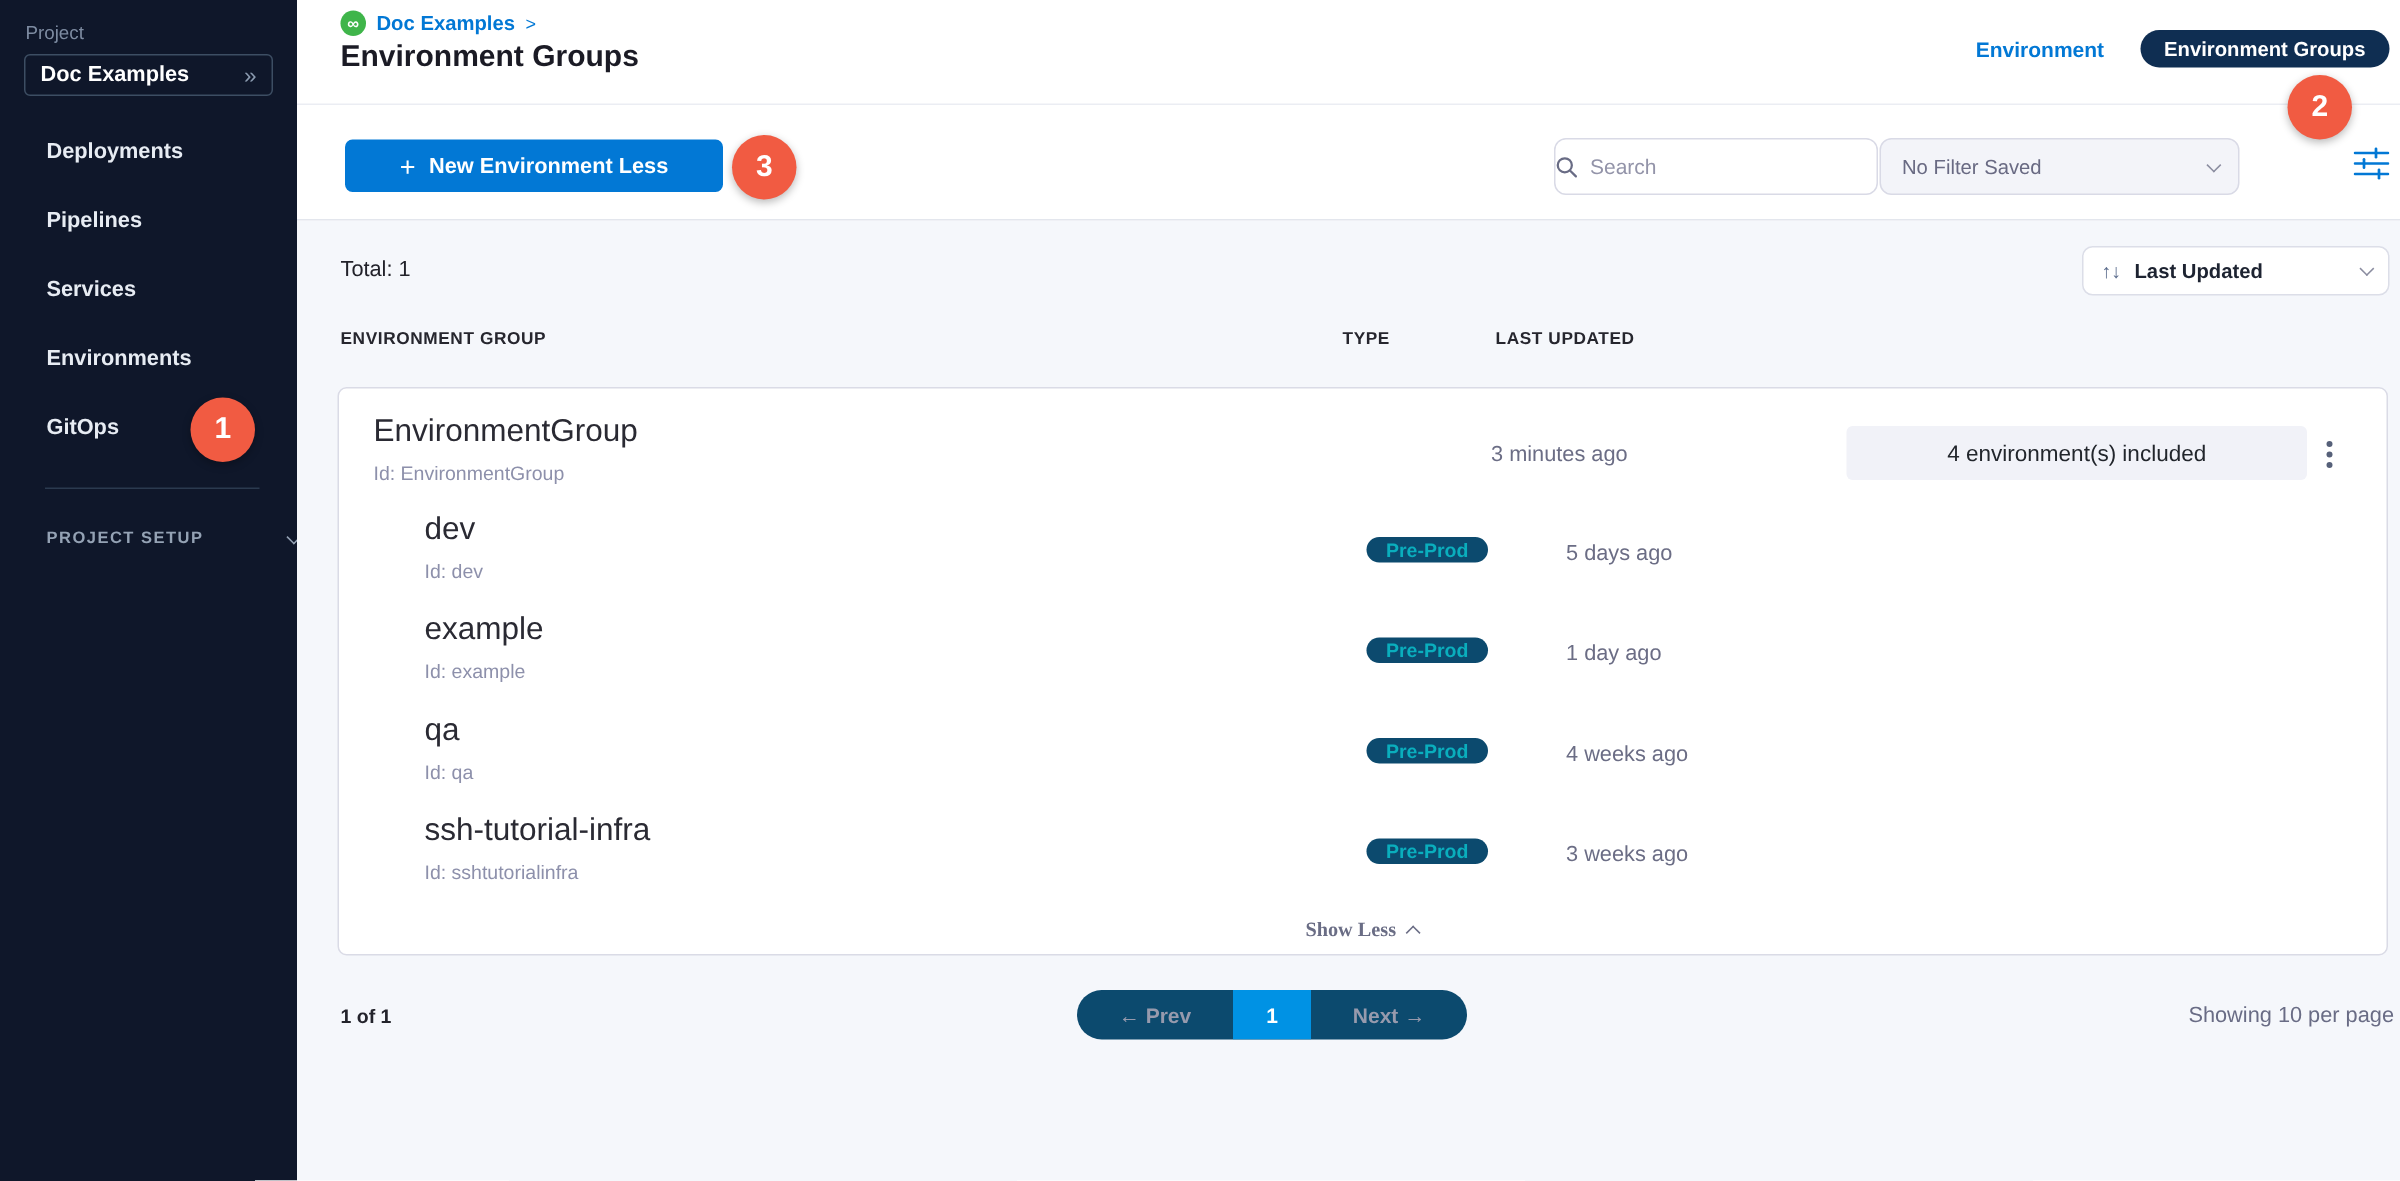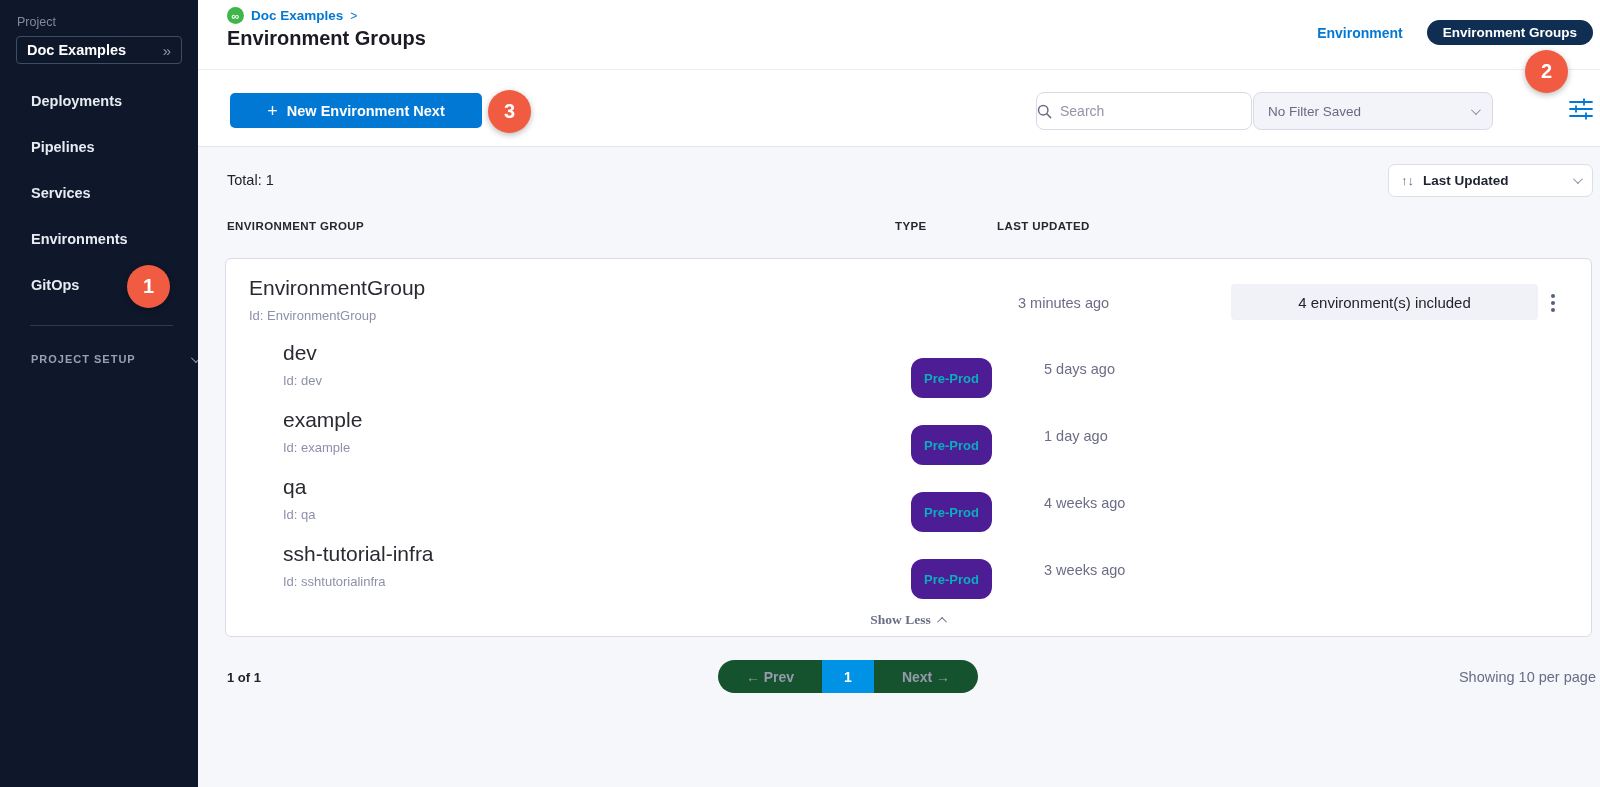--- a/index.html
+++ b/index.html
@@ -72,38 +72,38 @@
   .card { position:absolute; left:27px; top:111px; width:1367px; height:379px; background:#fff;
     border:1px solid #dadbe6; border-radius:6px; padding-top:10px; }
   .row-main { position:relative; height:68px; cursor:pointer; }
   .row-sub { position:relative; height:67px; cursor:pointer; }
   .name-block { position:absolute; top:4px; }
   .row-main .name-block { left:23px; top:7px; }
   .row-sub .name-block { left:57px; }
   .ename { font-size:21px; color:#2a2a33; }
   .eid { font-size:13px; color:#8d90ab; margin-top:8px; }
   .time { position:absolute; font-size:14.5px; color:#6b6d85; }
-  .row-main .time { left:792px; top:26px; }
+  .row-main .time { left:768px; top:26px; }
   .row-sub .time { left:818px; top:24px; }
-  .type-badge { position:absolute; left:685px; top:21px; height:40px; border-radius:12px;
-    background:#4c1d95; color:#0aaebd; font-size:13px; font-weight:700;
+  .type-badge { position:absolute; left:685px; top:21px; height:17px; border-radius:12px;
+    background:#0c4a6e; color:#0aaebd; font-size:13px; font-weight:700;
     display:flex; align-items:center; padding:0 13px; }
   .env-chip { position:absolute; left:1005px; top:15px; width:307px; height:36px; background:#f1f2f8;
     border-radius:4px; display:flex; align-items:center; justify-content:center; font-size:15px;
     color:#22262c; cursor:pointer; border:none; font-family:inherit; }
   .kebab { position:absolute; left:1314px; top:20px; width:26px; height:28px; display:flex;
     flex-direction:column; align-items:center; justify-content:center; gap:3px; cursor:pointer;
     background:none; border:none; }
   .kebab i { width:4px; height:4px; border-radius:50%; background:#566079; }
   .show-less { height:26px; margin-top:2px; display:flex; align-items:center; justify-content:center;
     gap:9px; font-size:13.5px; font-weight:700; color:#6a6d85; cursor:pointer;font-family:Liberation Serif, serif; }
 
   .pagination { position:absolute; top:513px; left:0; right:0; height:34px; }
   .page-info { position:absolute; left:29px; top:10px; font-size:13px; font-weight:700; color:#23232b; }
-  .pager { position:absolute; left:520px; top:0; width:260px; height:33px; background:#14532d;
+  .pager { position:absolute; left:520px; top:0; width:260px; height:33px; background:#0c4a6e;
     border-radius:17px; display:flex; overflow:hidden; }
   .pager .pg { flex:1; display:flex; align-items:center; justify-content:center; font-size:14px;
     font-weight:600; color:#979aad; cursor:pointer; }
   .pager .pg.active { flex:0 0 52px; background:#0092e4; color:#fff; }
   .per-page { position:absolute; right:4px; top:9px; font-size:14.5px; color:#696c85; }
 
   
   .anno { position:absolute; width:43px; height:43px; border-radius:50%; background:#f15b42; color:#fff;
     display:flex; align-items:center; justify-content:center; font-size:20px; font-weight:600;
     box-shadow:0 2px 6px rgba(0,0,0,.28); z-index:10; }
@@ -157,21 +157,21 @@
     <div class="page-title">Environment Groups</div>
     <div class="header-tabs">
       <span class="tab-link">Environment</span>
       <span class="tab-pill">Environment Groups</span>
     </div>
   </div>
 
   <div class="toolbar">
     <button class="new-btn">
       <span class="plus">+</span>
-      <span class="lbl">New Environment Next</span>
+      <span class="lbl">New Environment Less</span>
     </button>
     <div class="search-box">
       <svg width="15" height="15" viewBox="0 0 15 15">
         <circle cx="6.2" cy="6.2" r="4.7" fill="none" stroke="#696c85" stroke-width="1.5"></circle>
         <line x1="9.8" y1="9.8" x2="13.6" y2="13.6" stroke="#696c85" stroke-width="1.5" stroke-linecap="round"></line>
       </svg>
       <input value="" placeholder="Search" style="">
     </div>
     <div class="filter-select">
       <span class="val">No Filter Saved</span>

